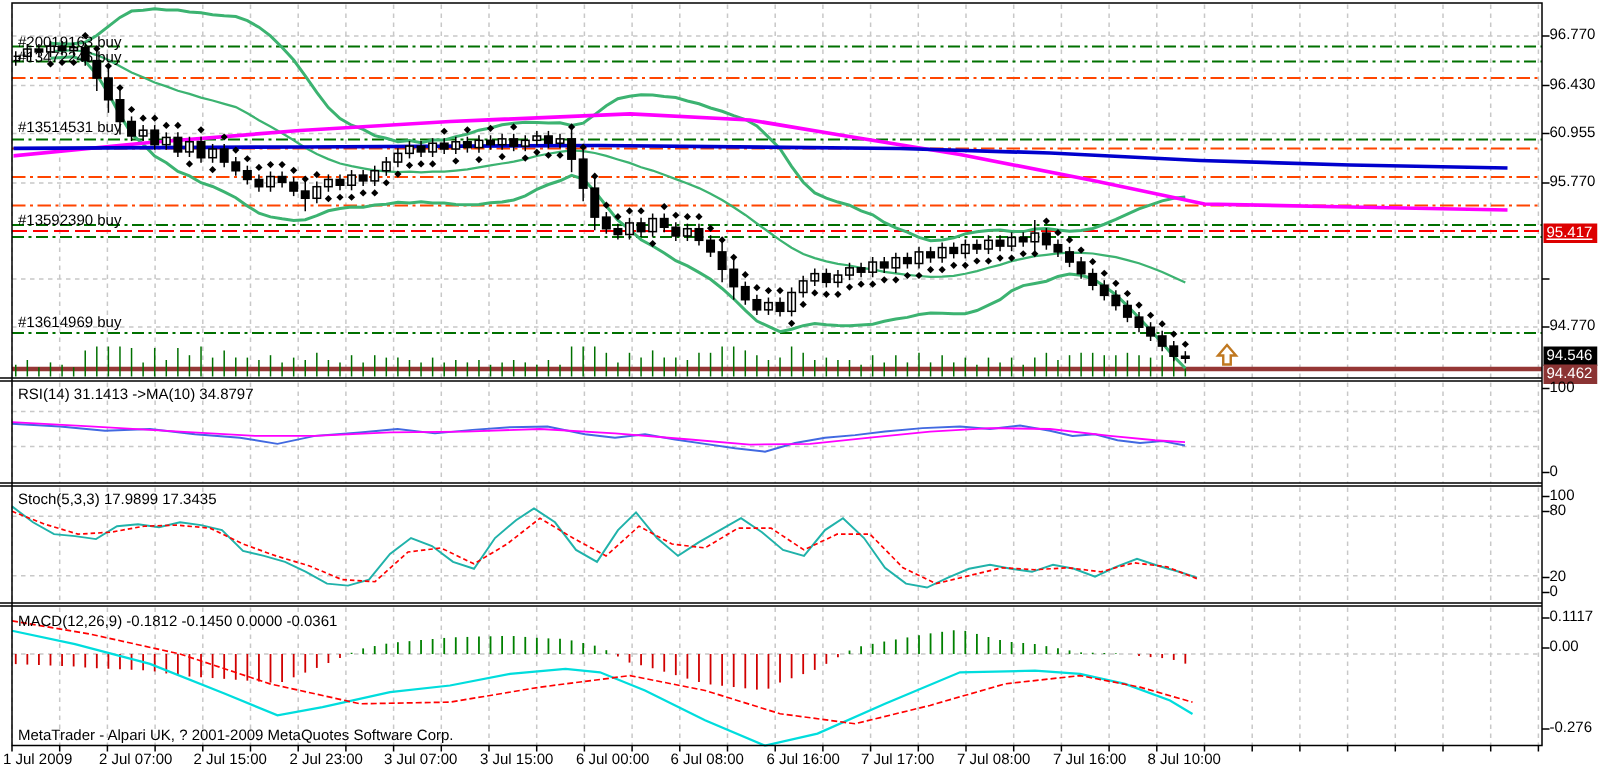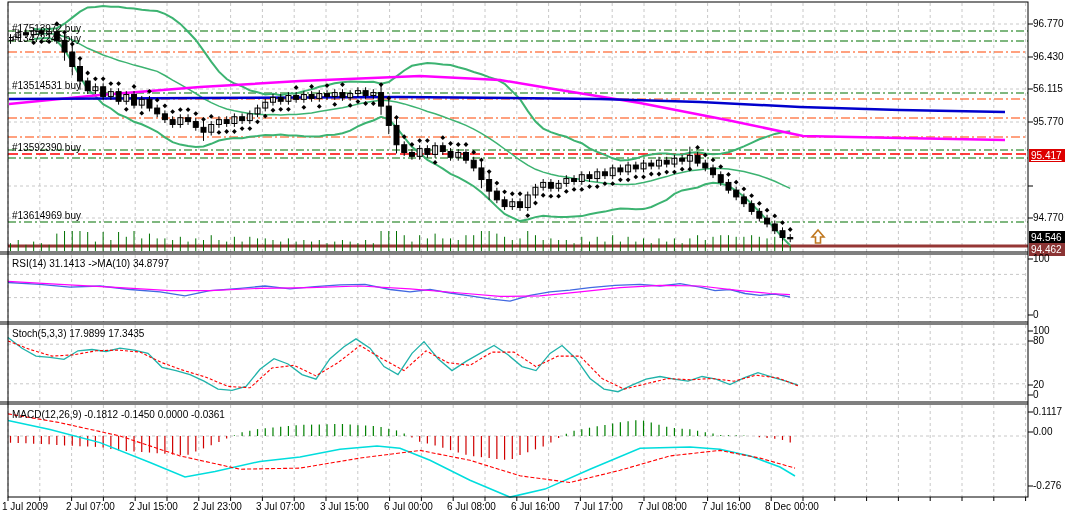--- a/index.html
+++ b/index.html
@@ -750,48 +750,49 @@
       <line x1="1028" y1="341" x2="1033" y2="341" stroke="#000"></line>
       <line x1="1028" y1="385" x2="1033" y2="385" stroke="#000"></line>
       <line x1="1028" y1="395" x2="1033" y2="395" stroke="#000"></line>
       <line x1="1028" y1="412" x2="1033" y2="412" stroke="#000"></line>
       <line x1="1028" y1="432" x2="1033" y2="432" stroke="#000"></line>
       <line x1="1028" y1="486" x2="1033" y2="486" stroke="#000"></line>
     </svg>
   <div class="lbl" style="left:12px;top:258px;">RSI(14) 31.1413  -&gt;MA(10) 34.8797</div>
   <div class="lbl" style="left:12px;top:328px;">Stoch(5,3,3) 17.9899 17.3435</div>
   <div class="lbl" style="left:12px;top:409px;">MACD(12,26,9) -0.1812 -0.1450 0.0000 -0.0361</div>
+  <div class="lbl" style="left:12px;top:485px;">MetaTrader - Alpari UK, ? 2001-2009 MetaQuotes Software Corp.</div>
   <div id="overlays">
-      <div class="lbl" style="left: 12px; top: 23px;">#17513972 buy</div>
+      <div class="lbl" style="left: 12px; top: 23px;">#20019163 buy</div>
       <div class="lbl" style="left: 12px; top: 33px;">#13472246 buy</div>
       <div class="lbl" style="left: 12px; top: 80px;">#13514531 buy</div>
       <div class="lbl" style="left: 12px; top: 142px;">#13592390 buy</div>
       <div class="lbl" style="left: 12px; top: 210px;">#13614969 buy</div>
       <div class="axis" style="left: 1033px; top: 19px;">96.770</div>
       <div class="axis" style="left: 1033px; top: 52px;">96.430</div>
-      <div class="axis" style="left: 1033px; top: 84px;">56.115</div>
+      <div class="axis" style="left: 1033px; top: 84px;">60.955</div>
       <div class="axis" style="left: 1033px; top: 117px;">95.770</div>
       <div class="axis" style="left: 1033px; top: 181px; padding-left: 44px;">95.100</div>
       <div class="axis" style="left: 1033px; top: 213px;">94.770</div>
       <div class="badge" style="left: 1029px; top: 149px; background: rgb(221, 0, 0); text-decoration: underline;">95.417</div>
       <div class="badge" style="left: 1029px; top: 231px; background: rgb(0, 0, 0);">94.546</div>
       <div class="badge" style="left: 1029px; top: 243px; background: rgb(139, 52, 52);">94.462</div>
       <div class="lbl" style="left: 2px; top: 501px;">1 Jul 2009</div>
       <div class="lbl" style="left: 66px; top: 501px;">2 Jul 07:00</div>
       <div class="lbl" style="left: 129px; top: 501px;">2 Jul 15:00</div>
       <div class="lbl" style="left: 193px; top: 501px;">2 Jul 23:00</div>
       <div class="lbl" style="left: 256px; top: 501px;">3 Jul 07:00</div>
       <div class="lbl" style="left: 320px; top: 501px;">3 Jul 15:00</div>
       <div class="lbl" style="left: 384px; top: 501px; text-align: right;">6 Jul 00:00</div>
       <div class="lbl" style="left: 447px; top: 501px;">6 Jul 08:00</div>
       <div class="lbl" style="left: 511px; top: 501px;">6 Jul 16:00</div>
       <div class="lbl" style="left: 574px; top: 501px;">7 Jul 17:00</div>
       <div class="lbl" style="left: 638px; top: 501px;">7 Jul 08:00</div>
       <div class="lbl" style="left: 702px; top: 501px;">7 Jul 16:00</div>
-      <div class="lbl" style="left: 765px; top: 501px;">8 Dec 00:00</div>
+      <div class="lbl" style="left: 765px; top: 501px;">8 Jul 10:00</div>
       <div class="axis" style="left: 1033px; top: 254px;">100</div>
       <div class="axis" style="left: 1033px; top: 310px;">0</div>
       <div class="axis" style="left: 1033px; top: 326px;">100</div>
       <div class="axis" style="left: 1033px; top: 336px;">80</div>
       <div class="axis" style="left: 1033px; top: 380px;">20</div>
       <div class="axis" style="left: 1033px; top: 390px;">0</div>
       <div class="axis" style="left: 1033px; top: 407px;">0.1117</div>
       <div class="axis" style="left: 1033px; top: 427px;">0.00</div>
       <div class="axis" style="left: 1033px; top: 481px;">-0.276</div>
     </div>

